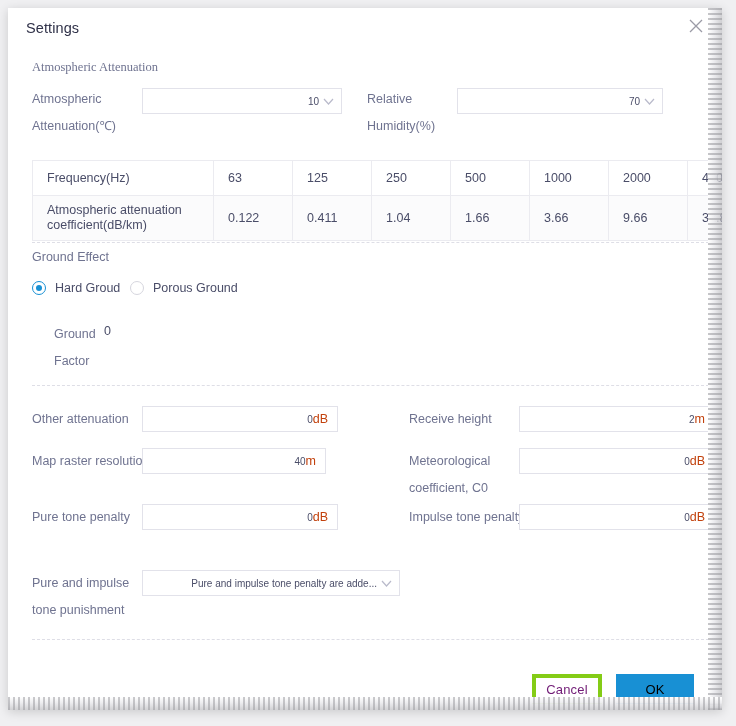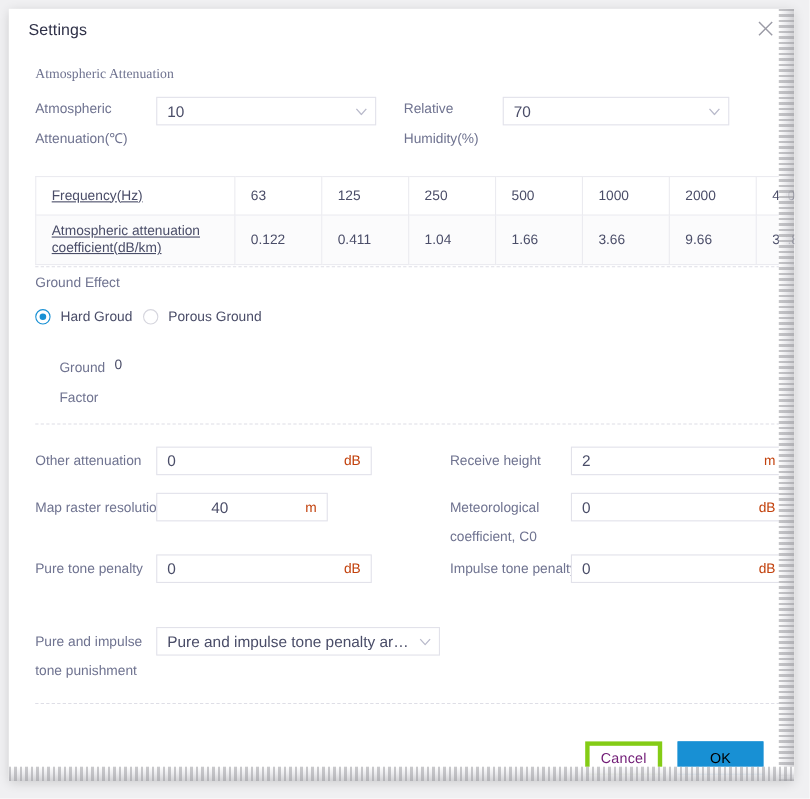--- a/index.html
+++ b/index.html
@@ -101,26 +101,27 @@
     position: absolute;
     box-sizing: border-box;
     background: #ffffff;
     border: 1px solid #e2e2ea;
     height: 26px;
     display: flex;
     align-items: center;
   }
   .input-box .val {
     flex: 1;
-    font-size: 14px;
+    font-size: 10px;
     color: #4a4d68;
     padding-left: 9px;
     white-space: nowrap;
     overflow: hidden;
     text-overflow: ellipsis;
+    text-align: right;
   }
   .input-box .unit {
     font-size: 12.5px;
     color: #c2410c;
     padding-right: 9px;
   }
   .caret {
     width: 18px;
     display: flex;
     align-items: center;
@@ -142,21 +143,21 @@
   #attn-table td {
     border: 1px solid #ebebf0;
     font-size: 12.5px;
     color: #4a4d68;
     padding: 7px 0 7px 14px;
     height: 20px;
     vertical-align: middle;
     line-height: 15px;
   }
   #attn-table tr.row-alt td { background: #fbfbfc; }
-  #attn-table td.hdr-cell { width: 166px; text-decoration: underline; }
+  #attn-table td.hdr-cell { width: 166px; }
   #attn-table td.num-cell { width: 64px; }
 
   
   .radio-wrap {
     position: absolute;
     display: flex;
     align-items: flex-start;
     cursor: pointer;
   }
   .radio-dot {
@@ -315,21 +316,21 @@
 
   <div class="divider" style="top:377px;"></div>
 
   <div class="field-label" style="left:24px; top:398px;">Other attenuation</div>
   <div class="input-box" style="left:134px; top:398px; width:196px;">
     <span class="val">0</span>
     <span class="unit">dB</span>
   </div>
 
   <div class="field-label label-2line" style="left:24px; top:440px;">Map raster resolution</div>
-  <div class="input-box" style="left:134px; top:440px; width:156px;padding-left:40px;">
+  <div class="input-box" style="left:134px; top:440px; width:184px;padding-left:40px;">
     <span class="val">40</span>
     <span class="unit">m</span>
   </div>
 
   <div class="field-label" style="left:24px; top:496px;">Pure tone penalty</div>
   <div class="input-box" style="left:134px; top:496px; width:196px;">
     <span class="val">0</span>
     <span class="unit">dB</span>
   </div>
 

